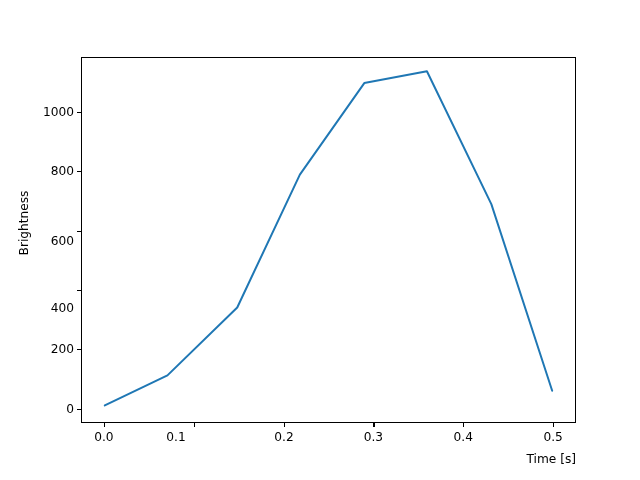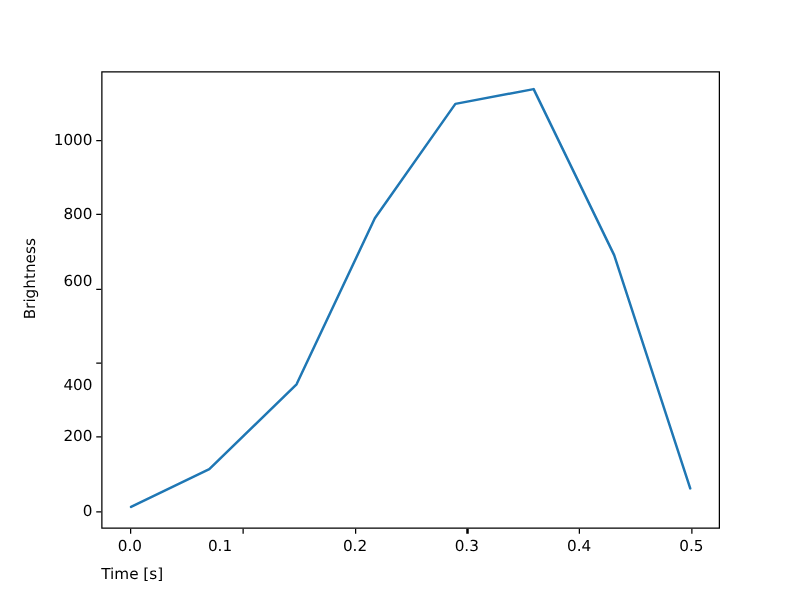--- a/index.html
+++ b/index.html
@@ -92,21 +92,21 @@
     top: 423px;
     width: 1.1px;
     height: 4px;
     background: #000000;
   }
   #xlabel {
     position: absolute;
     left: 81px;
     top: 452px;
     width: 495px;
-    text-align: left;
+    text-align: right;
     font-size: 12.2px;
     color: #000000;
   }
   #ylabel {
     position: absolute;
     left: -36px;
     top: 216px;
     width: 120px;
     text-align: center;
     font-size: 12.2px;
@@ -124,21 +124,21 @@
   <div id="plot-area">
     <svg id="data-svg" viewBox="0 0 495 366" preserveAspectRatio="none">
       <polyline id="series-0" fill="none" stroke="#1f77b4" stroke-width="2" stroke-linejoin="round" stroke-linecap="round" points="22.91,349.38 85.79,319.10 155.87,250.83 218.75,117.25 283.43,25.23 346.32,13.36 411.00,146.93 472.09,334.54"></polyline>
     </svg>
   </div>
 
   <div id="ytick-labels">
       <div class="ytick-label" style="top: 351.752px;">0</div>
       <div class="ytick-label" style="top: 292.384px;">200</div>
       <div class="ytick-label" style="top: 251px;">400</div>
-      <div class="ytick-label" style="top: 168px;">600</div>
+      <div class="ytick-label" style="top: 184px;">600</div>
       <div class="ytick-label" style="top: 114.282px;">800</div>
       <div class="ytick-label" style="top: 54.9148px;">1000</div>
     </div>
   <div id="ytick-marks">
       <div class="ytick-mark" style="top: 408.752px;"></div>
       <div class="ytick-mark" style="top: 349.384px;"></div>
       <div class="ytick-mark" style="top: 290.017px;"></div>
       <div class="ytick-mark" style="top: 230.65px;"></div>
       <div class="ytick-mark" style="top: 171.282px;"></div>
       <div class="ytick-mark" style="top: 111.915px;"></div>

